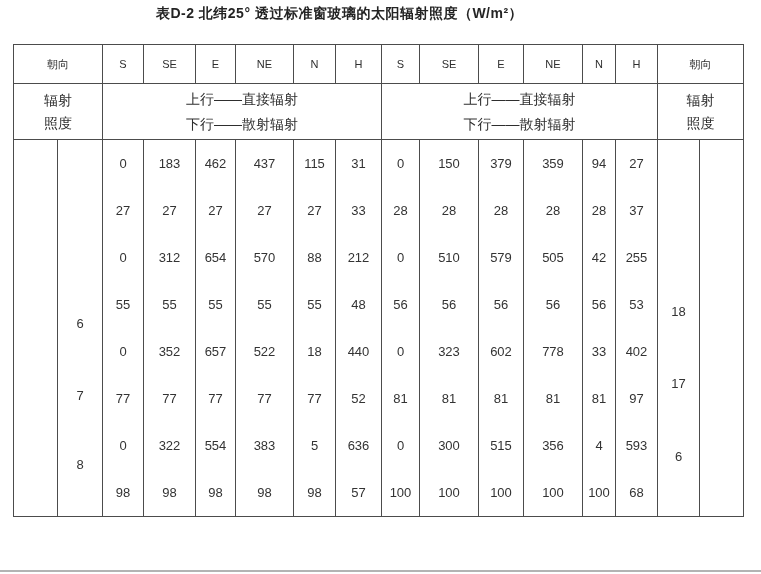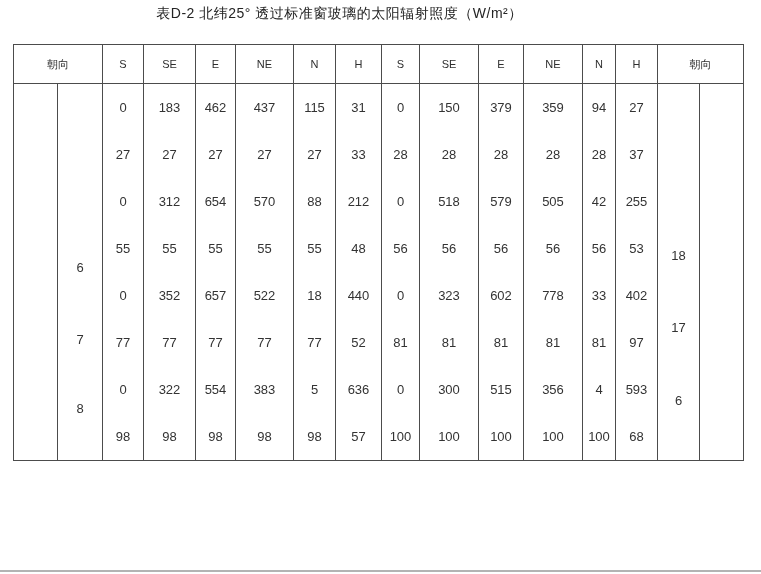--- a/index.html
+++ b/index.html
@@ -7,21 +7,21 @@
     position:relative;
     width:761px;height:574px;
     background:#ffffff;
     overflow:hidden;
     font-family:"Liberation Sans","DejaVu Sans",sans-serif;
     color:#2e2e2e;
   }
   .title{
     position:absolute;top:5px;left:0;width:679px;
     text-align:center;
-    font-size:14px;font-weight:normal;
+    font-size:14px;font-weight:bold;
     letter-spacing:0.5px;
     color:#242424;
   }
   table.tbl{
     position:absolute;left:13px;top:44px;
     width:730px;
     border-collapse:collapse;
     table-layout:fixed;
   }
   table.tbl td{
@@ -97,20 +97,38 @@
       <td>H</td>
       <td>S</td>
       <td>SE</td>
       <td>E</td>
       <td>NE</td>
       <td>N</td>
       <td>H</td>
       <td colspan="2">朝向</td>
     </tr>
 
+    <tr class="r3">
+      <td colspan="2" class="twoline">
+        <div>辐射</div>
+        <div>照度</div>
+      </td>
+      <td colspan="6" class="legend">
+        <div>上行——直接辐射</div>
+        <div>下行——散射辐射</div>
+      </td>
+      <td colspan="6" class="legend">
+        <div>上行——直接辐射</div>
+        <div>下行——散射辐射</div>
+      </td>
+      <td colspan="2" class="twoline">
+        <div>辐射</div>
+        <div>照度</div>
+      </td>
+    </tr>
 
     <tr class="rdata">
       <td class="hourcol"></td>
       <td class="hourcol">
         <div class="hour" style="top:175px">6</div>
         <div class="hour" style="top:247px">7</div>
         <div class="hour" style="top:316px">8</div>
       </td>
       <td class="datacol">
             <div class="val">0</div>
@@ -178,21 +196,21 @@
             <div class="val">0</div>
             <div class="val">56</div>
             <div class="val">0</div>
             <div class="val">81</div>
             <div class="val">0</div>
             <div class="val">100</div>
           </td>
       <td class="datacol">
             <div class="val">150</div>
             <div class="val">28</div>
-            <div class="val">518</div>
+            <div class="val">510</div>
             <div class="val">56</div>
             <div class="val">323</div>
             <div class="val">81</div>
             <div class="val">300</div>
             <div class="val">100</div>
           </td>
       <td class="datacol">
             <div class="val">379</div>
             <div class="val">28</div>
             <div class="val">579</div>

